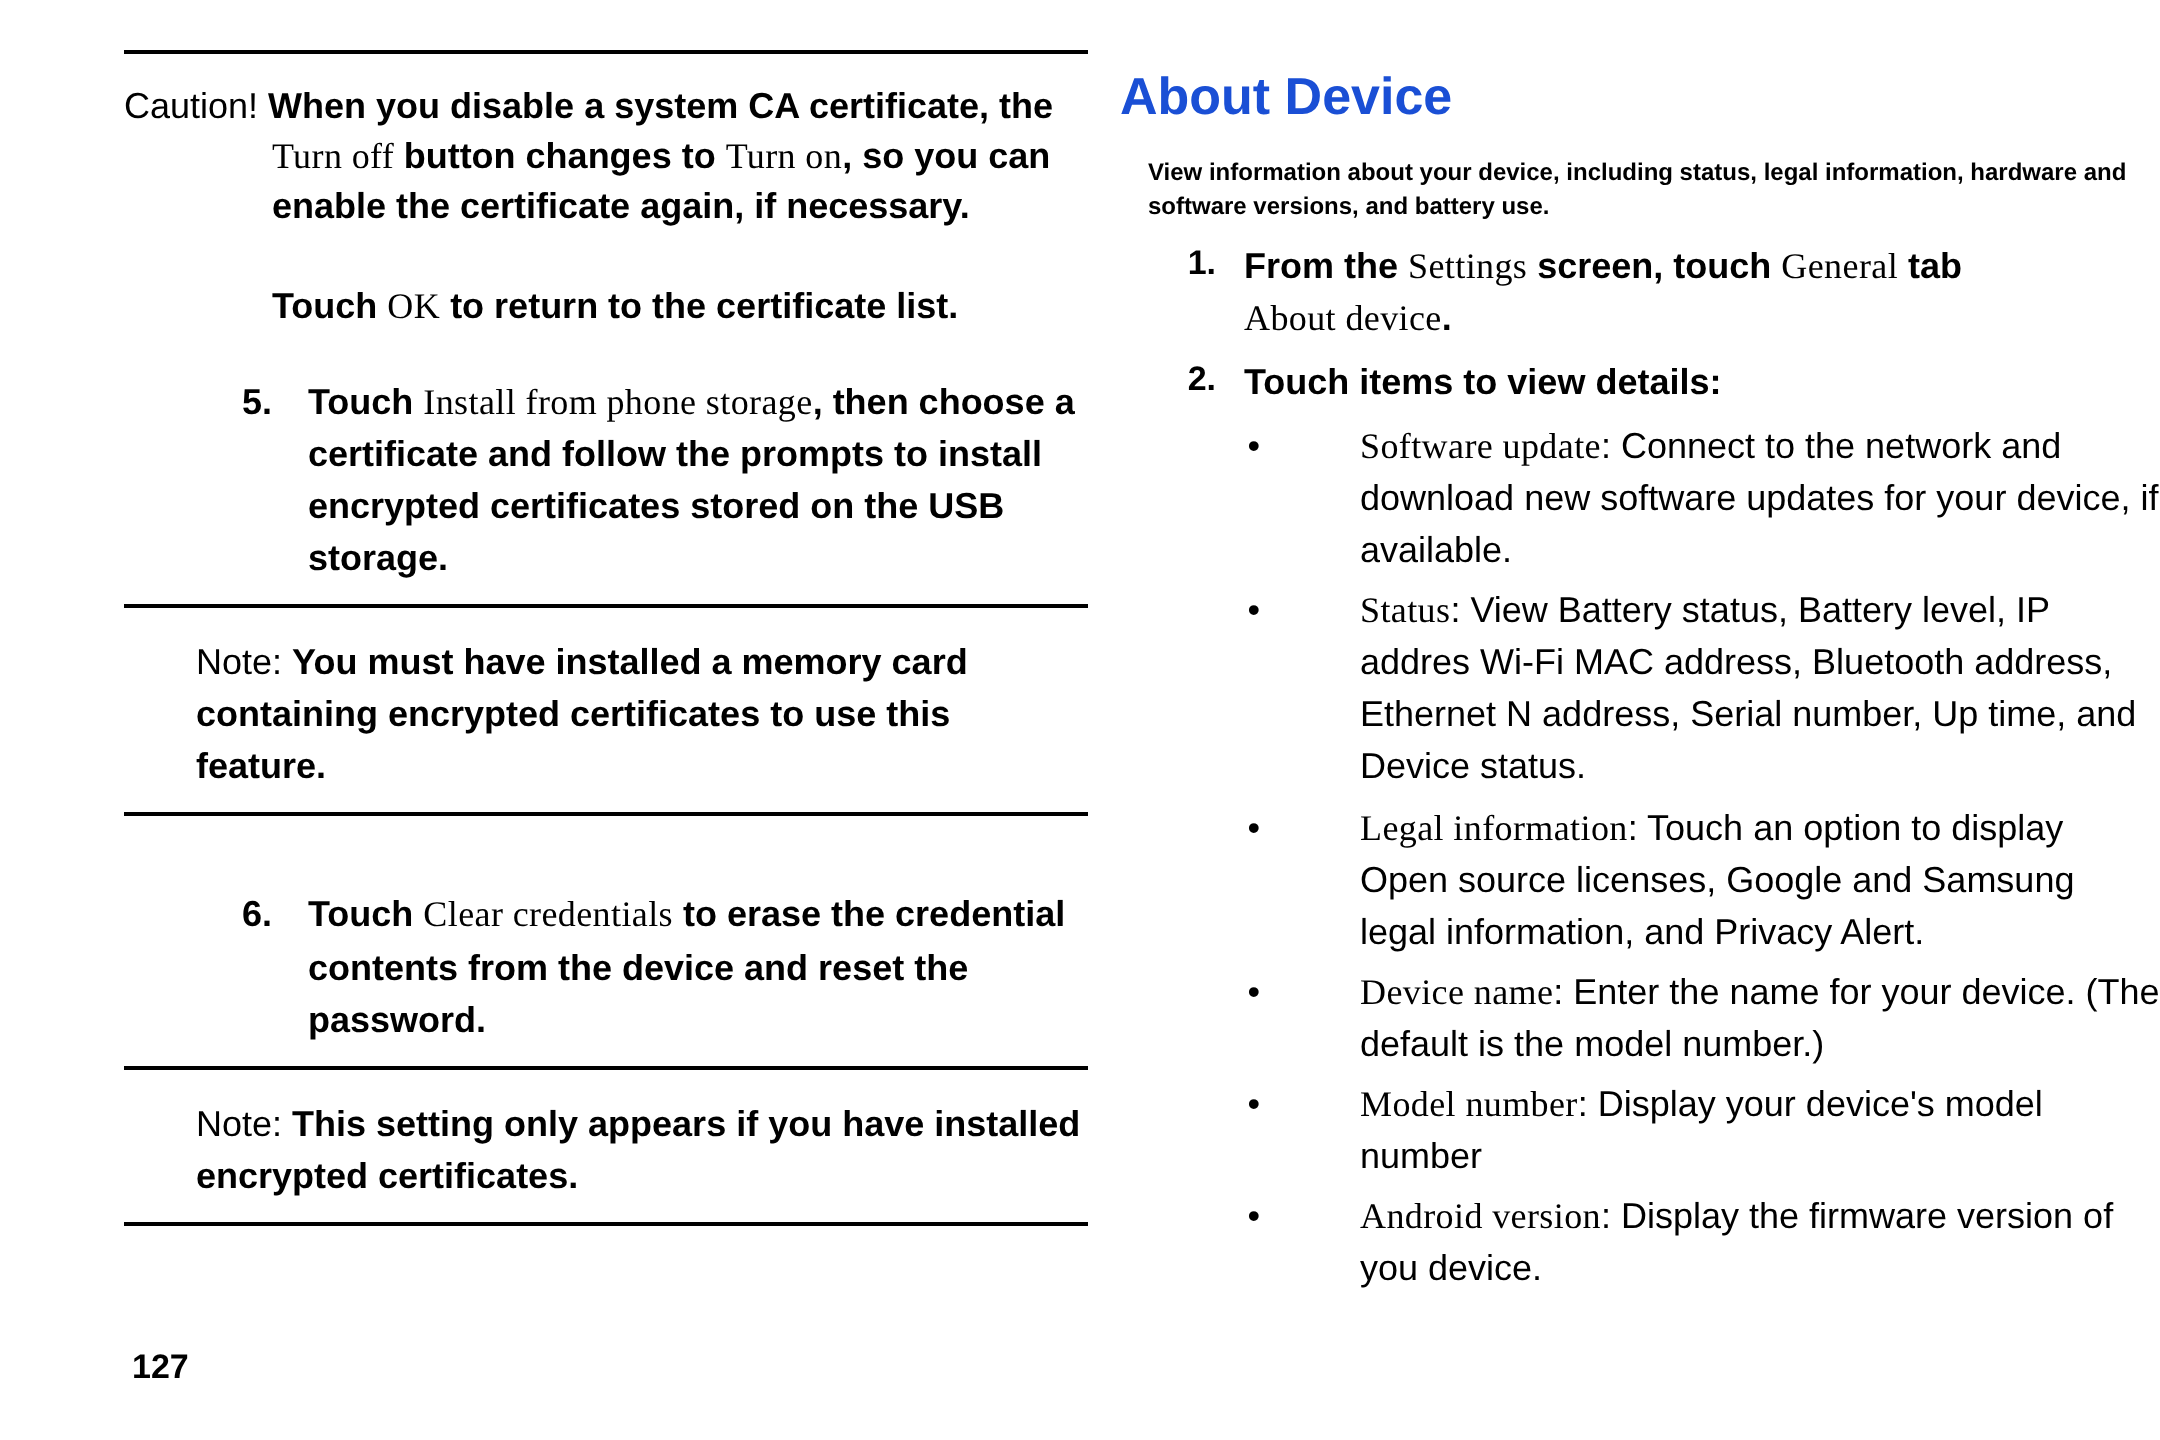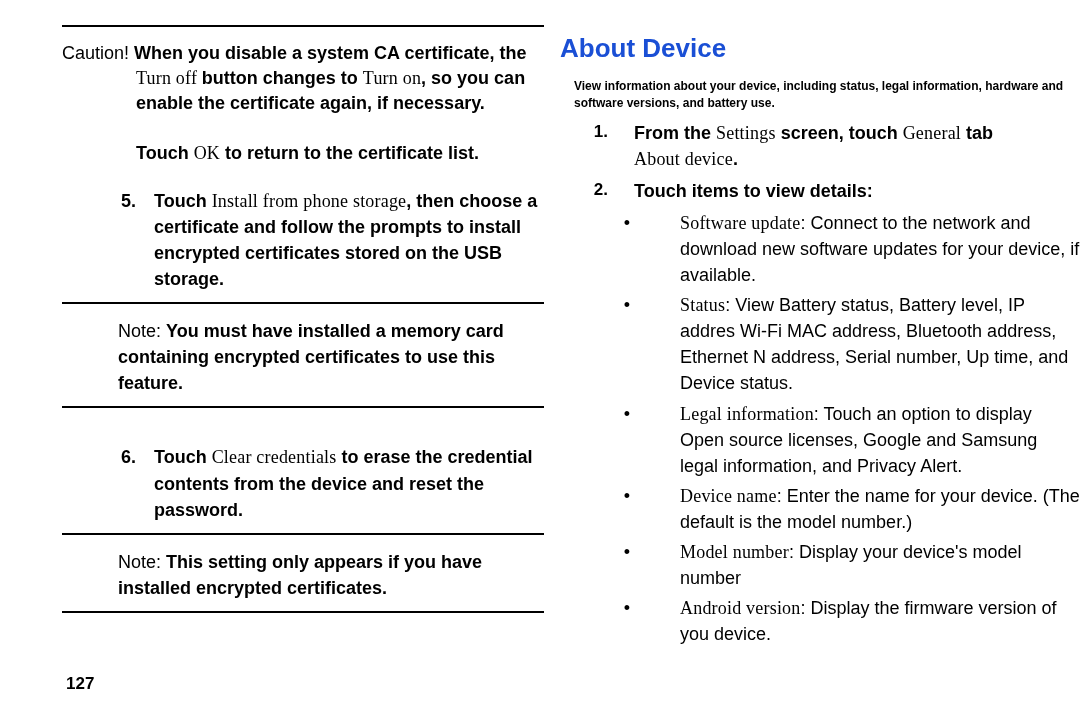--- a/index.html
+++ b/index.html
@@ -25,21 +25,21 @@
   .caution-line{line-height:1.4;}
   .caution-indent{margin-left:74px;}
 
   .touch-ok{margin-left:74px;margin-top:24px;line-height:1.4;}
 
   ol.steps{list-style:none;margin:22px 0 0 0;padding:0;}
   ol.steps li{display:flex;line-height:1.45;margin-bottom:0;}
   ol.steps li .num{width:74px;text-align:right;padding-right:18px;}
   ol.steps li .body{flex:1;}
 
-  .note{margin-left:56px;line-height:1.45;}
+  .note{margin-left:36px;line-height:1.45;}
 
   .pgnum{position:absolute;left:66px;top:674px;font-weight:700;font-size:17px;}
 
   
   .right-col{
     position:absolute;
     left:560px;
     top:33px;
     width:520px;
   }
@@ -51,21 +51,21 @@
   }
   .intro{
     font-weight:700;
     line-height:1.4;
     margin:0 0 4px 14px;
     font-size:12px;
   }
   ol.rsteps{list-style:none;margin:8px 0 0 0;padding:0;}
   ol.rsteps>li{display:flex;line-height:1.45;margin-bottom:6px;}
   ol.rsteps>li .num{width:48px;text-align:right;padding-right:14px;font-size:17px;}
-  ol.rsteps>li .body{flex:1;font-size:18px;margin-left:12px;}
+  ol.rsteps>li .body{flex:1;font-size:18px;}
 
   ul.details{list-style:none;margin:2px 0 0 0;padding:0;}
   ul.details>li{display:flex;line-height:1.45;margin-bottom:4px;}
   ul.details>li .dot{width:22px;text-align:right;padding-right:10px;}
   ul.details>li .d-body{flex:1;margin-left:40px;}
 
   
   .b{font-weight:700;}
   .cnd{font-family:Liberation Serif, serif;letter-spacing:0.2px;}
   .reg{font-weight:400;}

